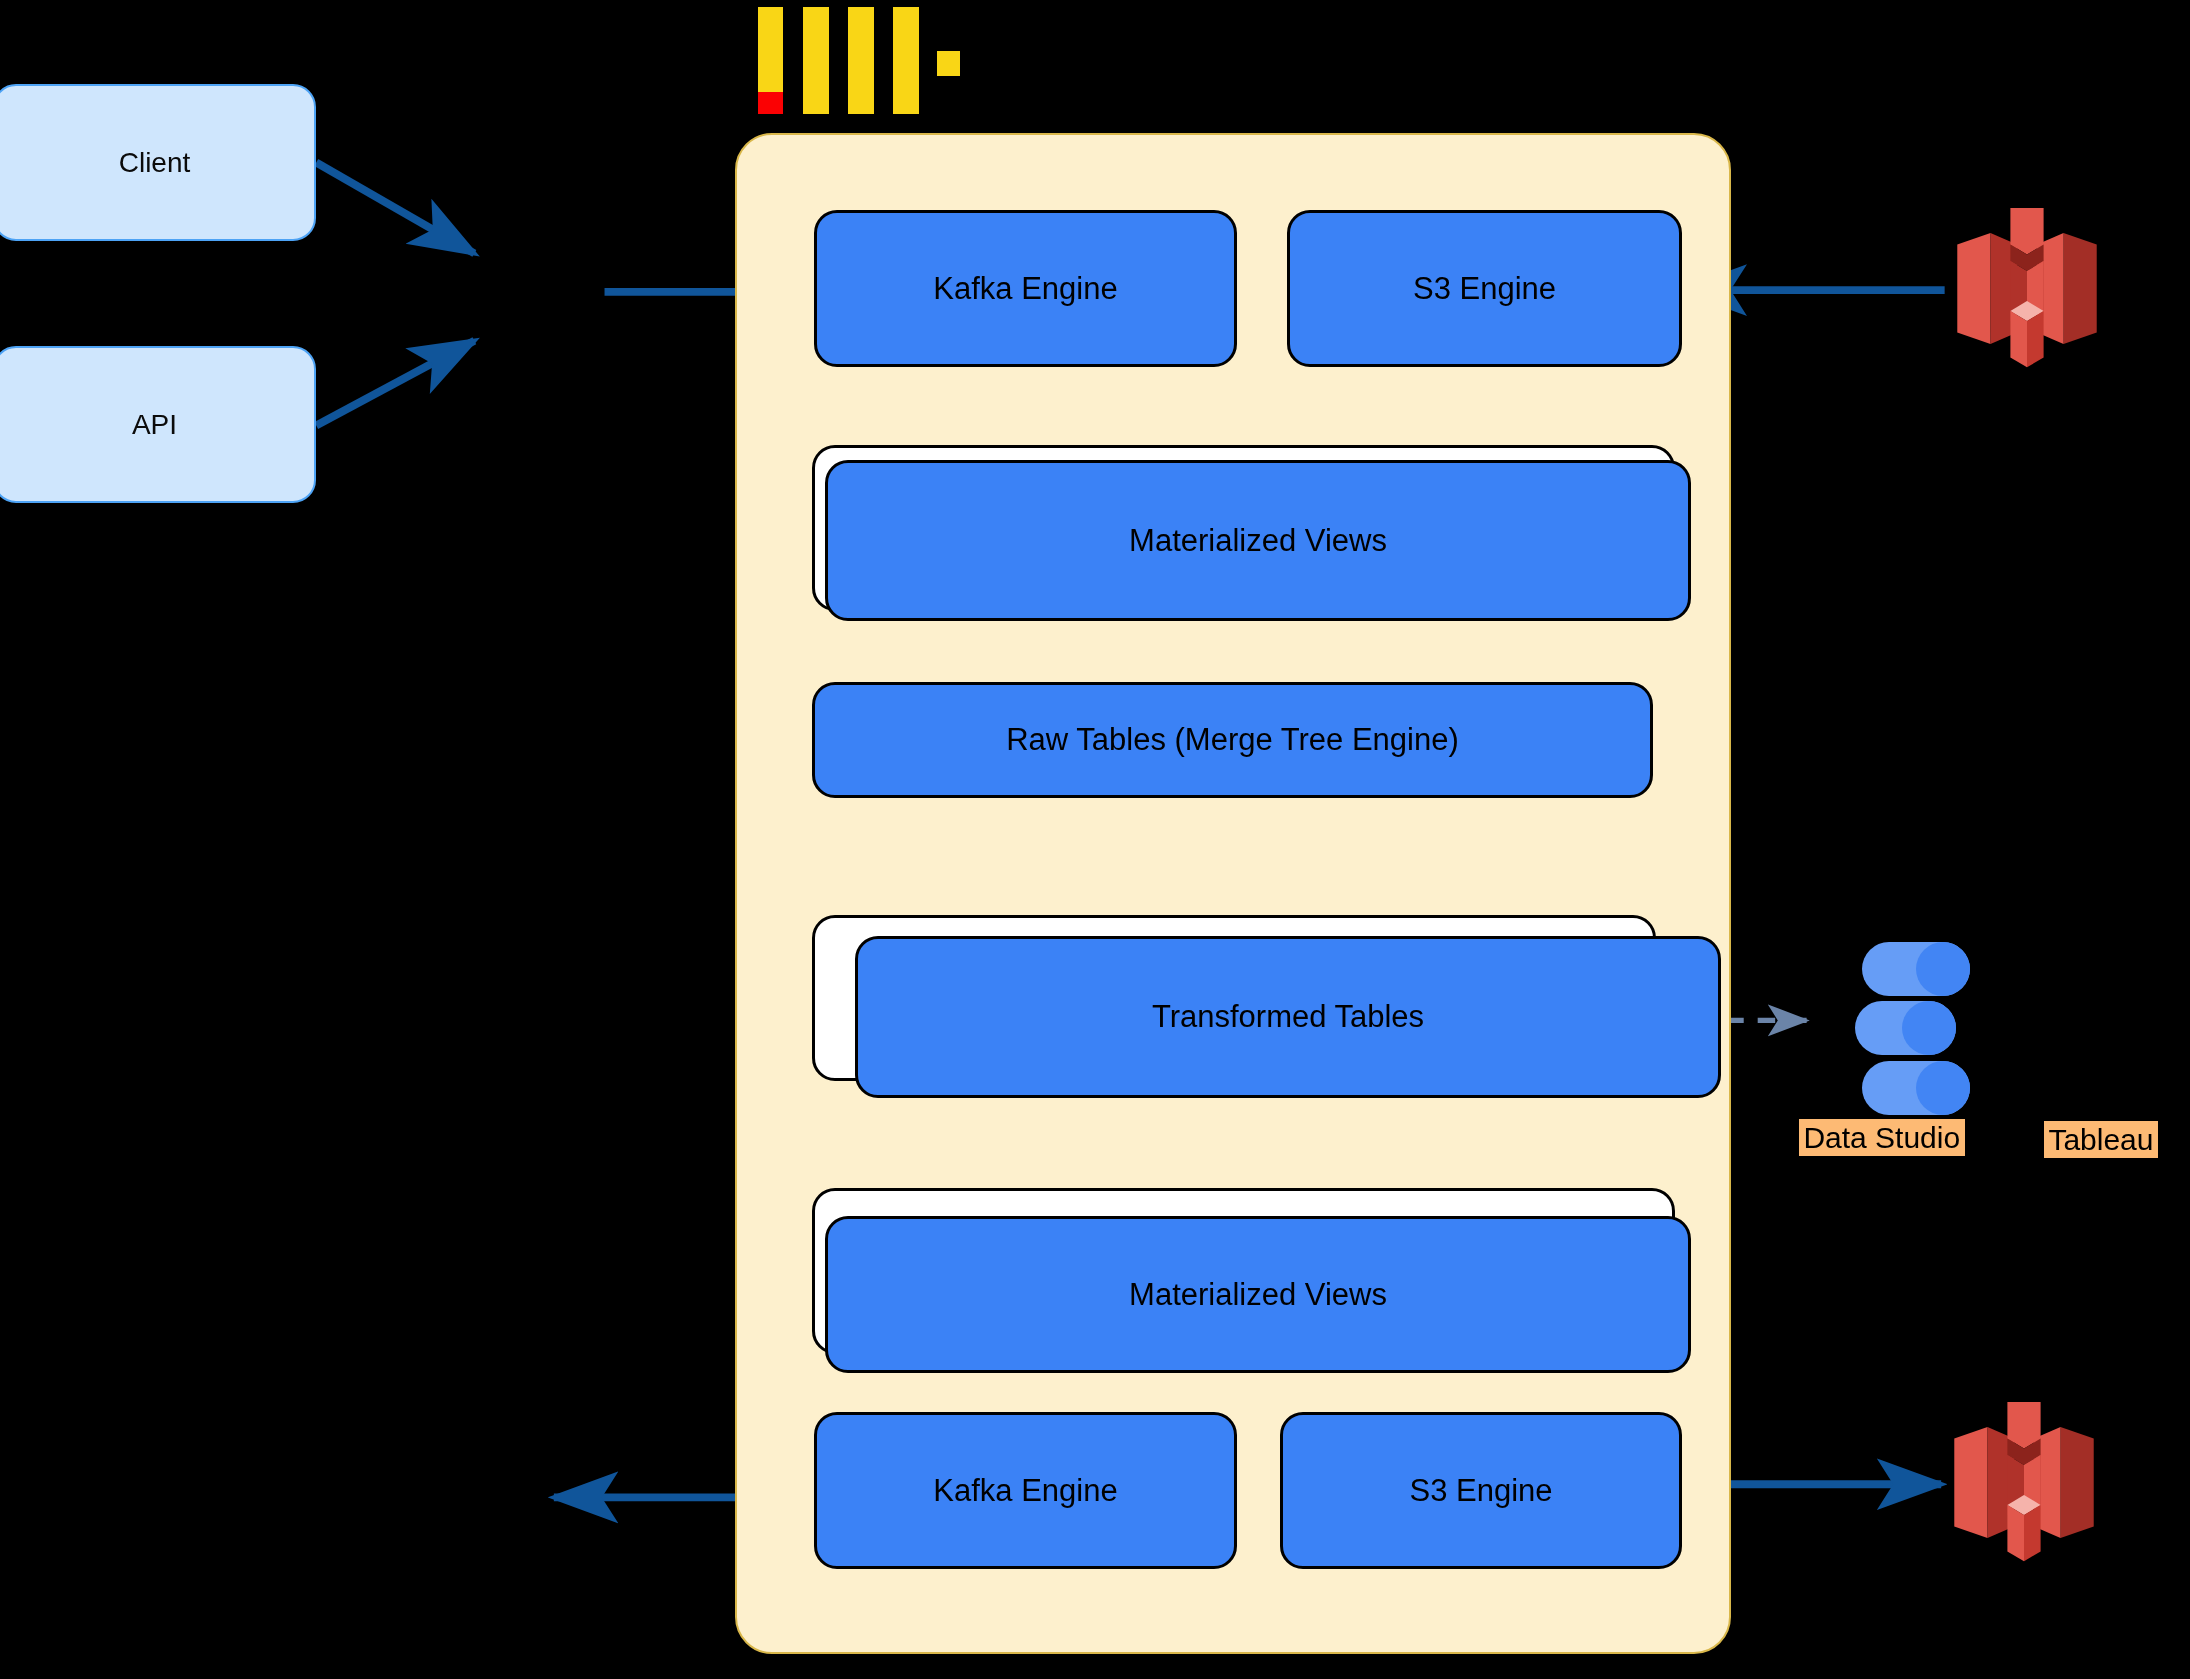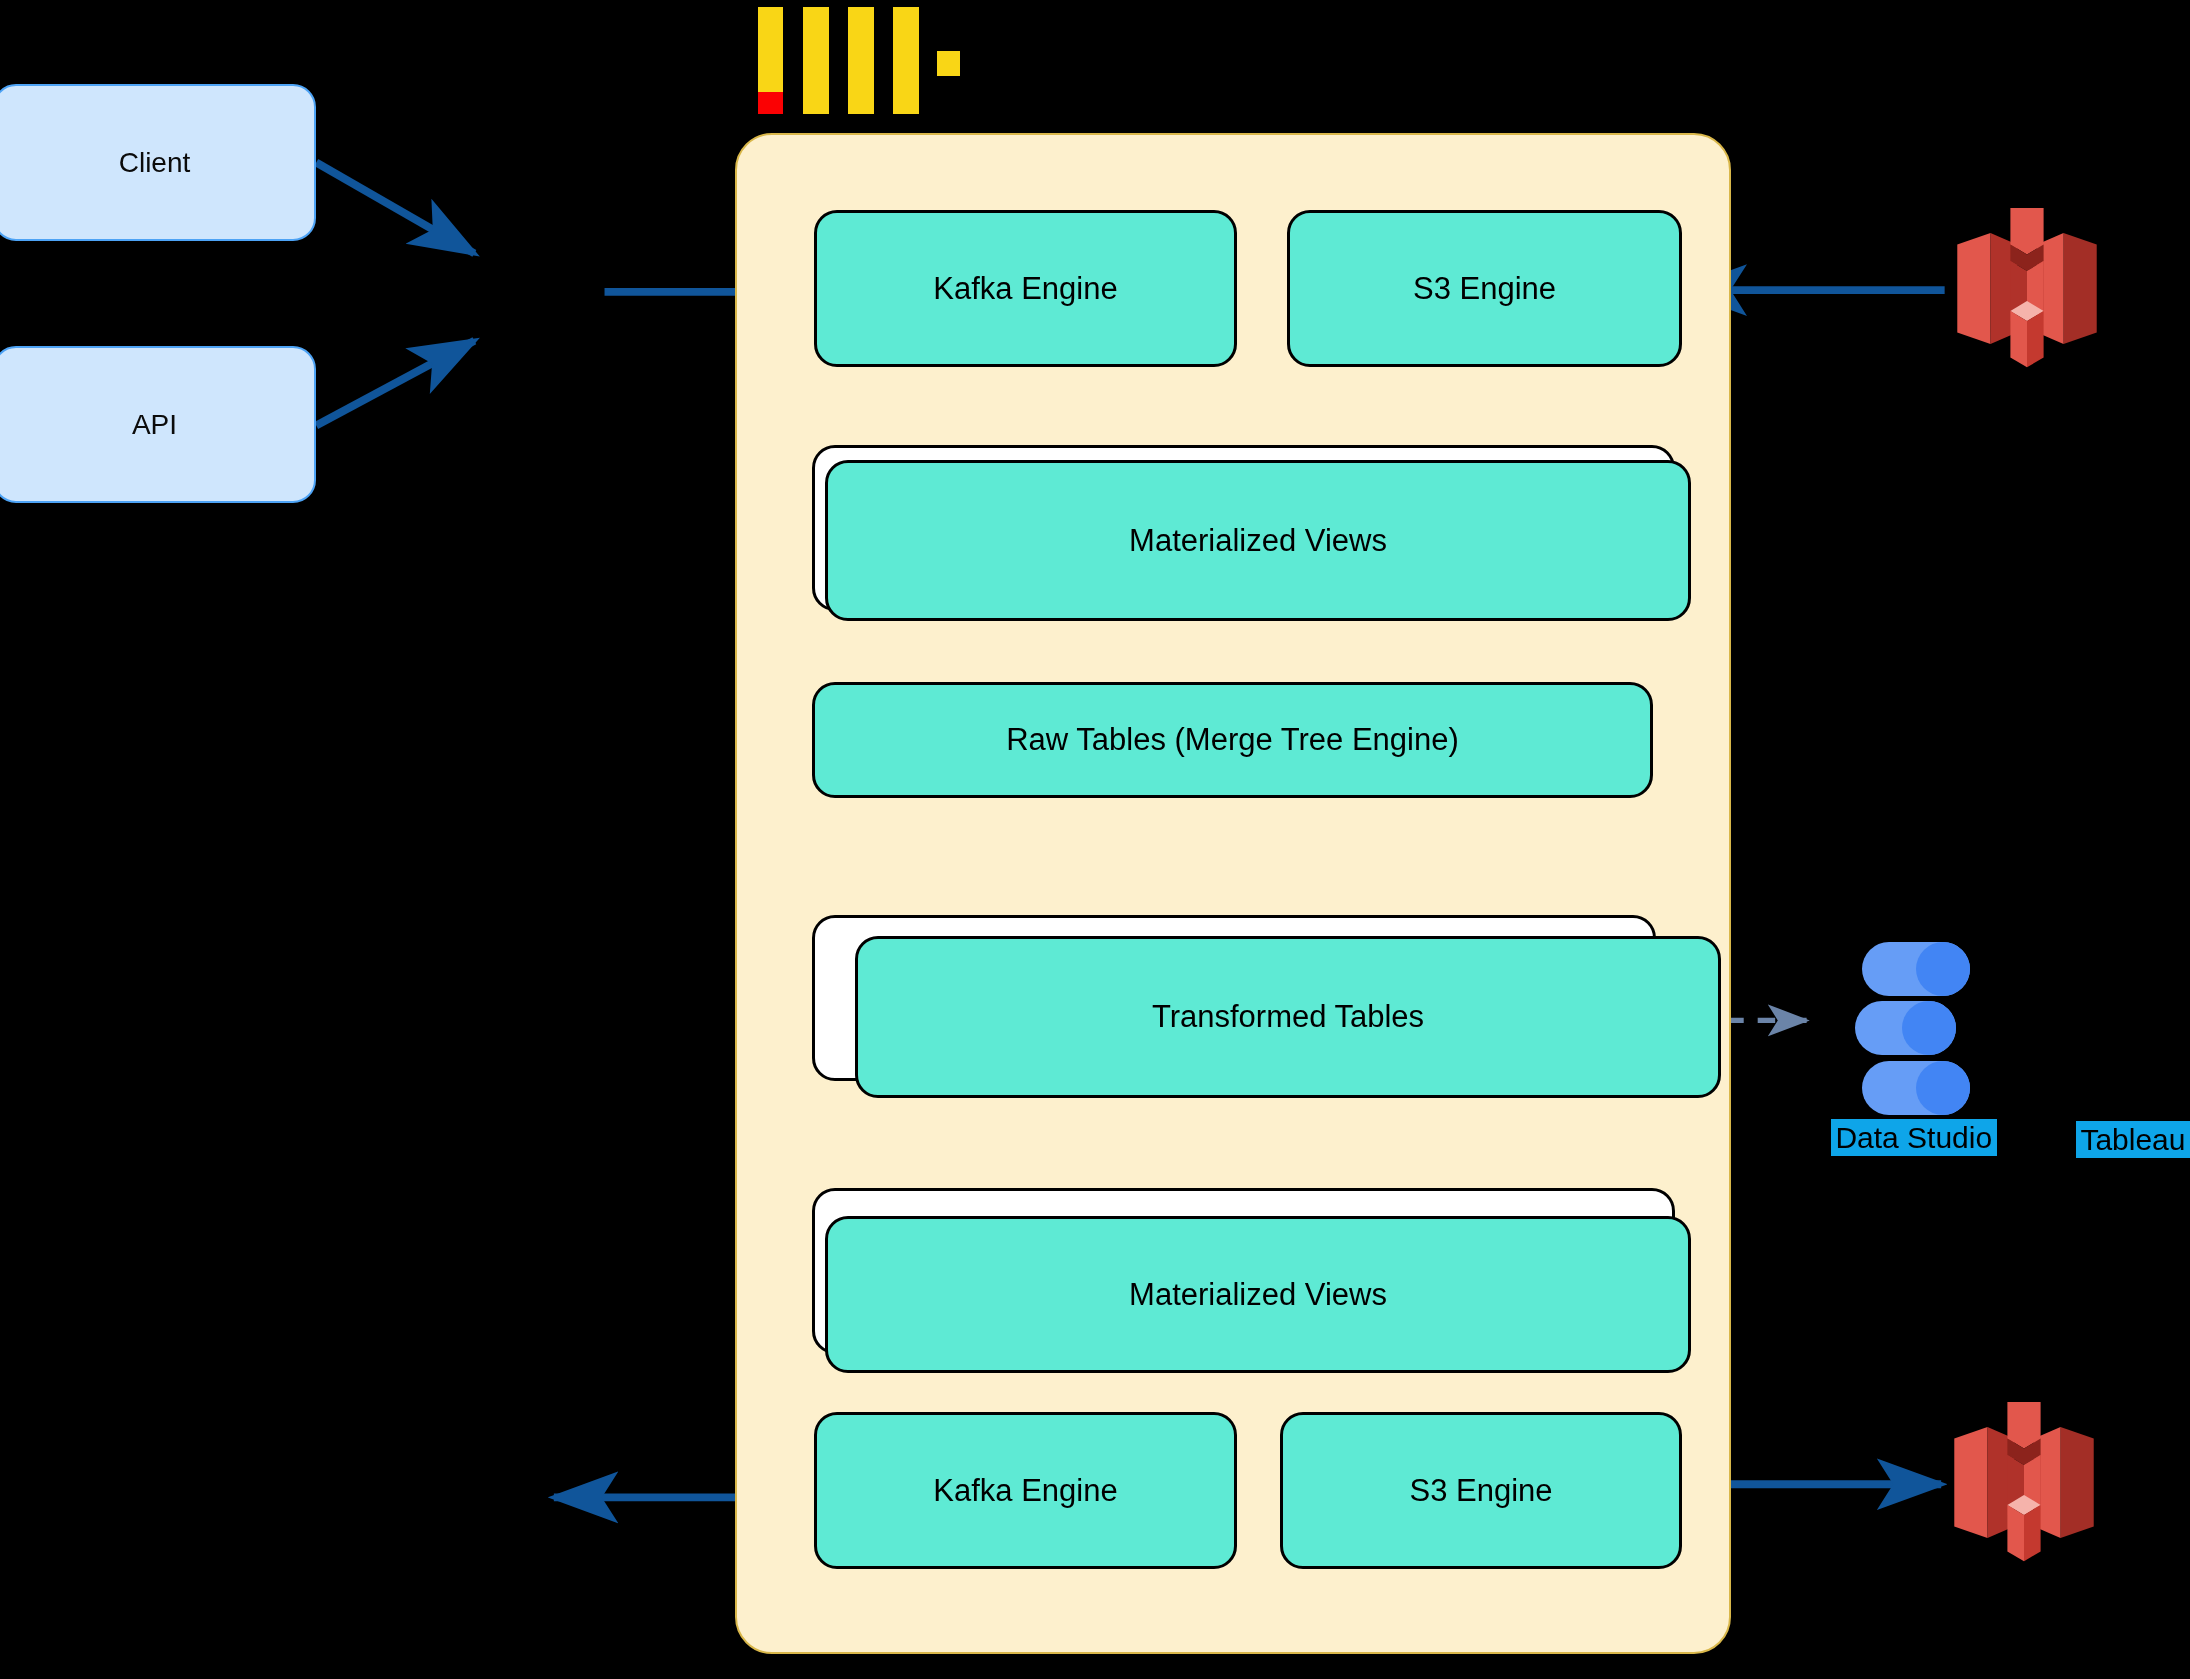--- a/index.html
+++ b/index.html
@@ -48,21 +48,21 @@
     height: 1521px;
     background: #fdf0cd;
     border: 2.6px solid #d9b74a;
     border-radius: 37px;
     box-sizing: border-box;
   }
 
   
   .pbox {
     position: absolute;
-    background: #5eead4;
+    background: #3b82f6;
     border: 3.5px solid #000000;
     border-radius: 23px;
     box-sizing: border-box;
     display: flex;
     align-items: center;
     justify-content: center;
   }
   .pbox span {
     font-size: 31px;
     color: #000000;
@@ -78,27 +78,26 @@
   }
 
   
   #ch-logo { position: absolute; left: 758px; top: 7px; width: 175px; height: 105px; }
   .ch-bar { position: absolute; background: #f9d616; }
   .ch-red { position: absolute; background: #fb0103; }
 
   
   .wlabel {
     position: absolute;
-    background: #0ea5e9;
+    background: #fdba74;
     color: #000000;
     font-size: 30px;
     font-family: "Liberation Sans", sans-serif;
     padding: 1.7px 4.4px;
     white-space: nowrap;
-    margin-left: 32px;
   }
 
   
   .ds-bar {
     position: absolute;
     height: 54px;
     border-radius: 27px;
     background: #669df6;
   }
   .ds-cap {

